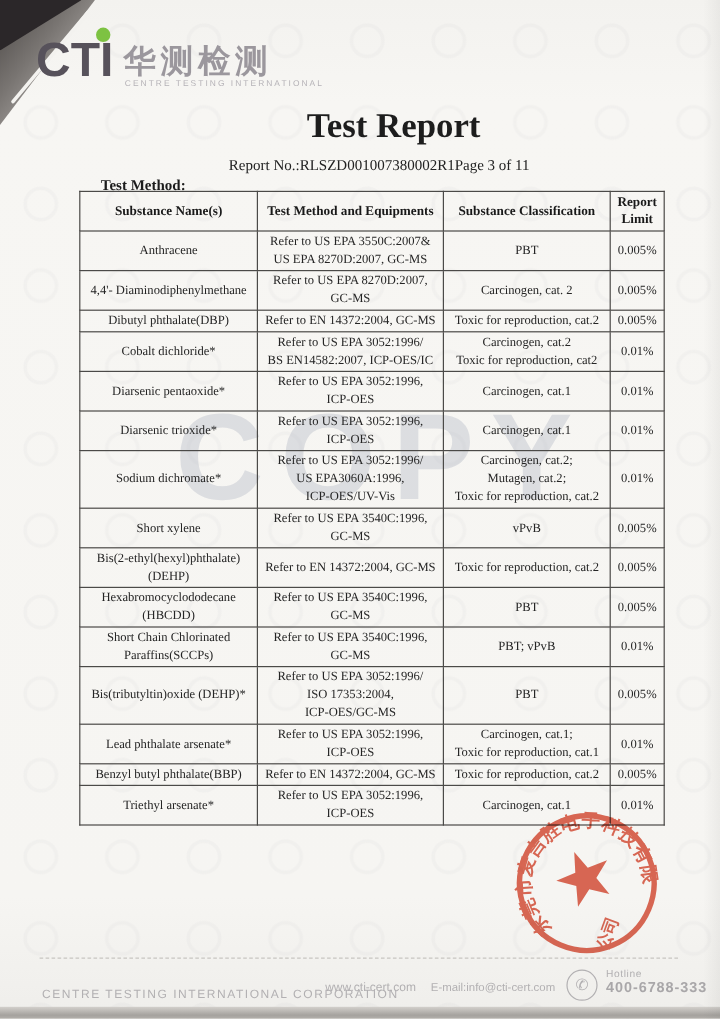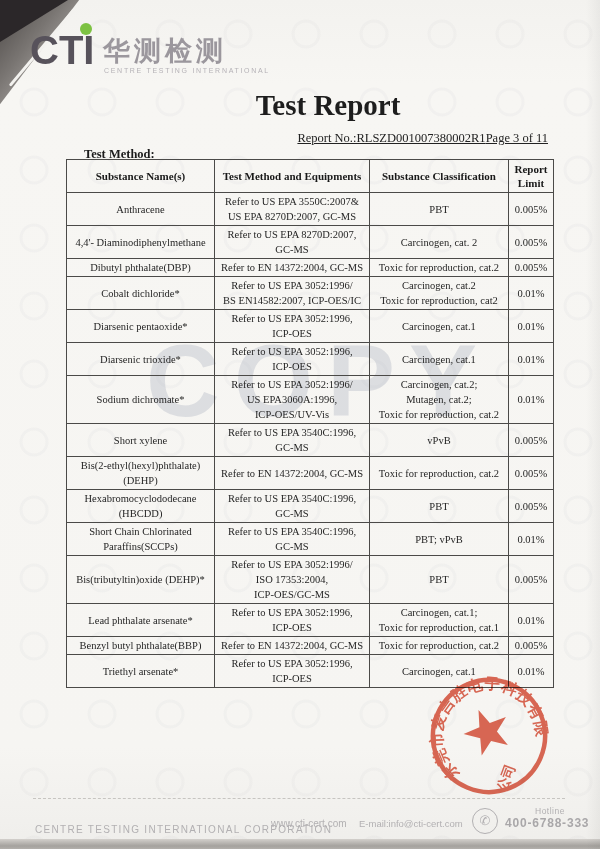--- a/index.html
+++ b/index.html
@@ -31,21 +31,21 @@
     font-weight:900;font-size:40px;letter-spacing:0px;color:#57525b;}
   .logo-dot{position:absolute;left:80px;top:23px;width:12px;height:12px;border-radius:50%;background:#7dc242;}
   .logo-cn{position:absolute;left:103px;top:33px;font-family:"Liberation Sans",sans-serif;
     font-weight:700;font-size:27px;letter-spacing:4px;color:#9b979d;}
   .logo-sub{position:absolute;left:104px;top:67px;font-family:"Liberation Sans",sans-serif;
     font-size:7px;letter-spacing:1.7px;color:#b5b2b7;}
   
   .title{position:absolute;left:58px;top:89px;width:540px;text-align:center;
     font-size:29px;font-weight:bold;color:#1d1d1d;}
   .meta-row{position:absolute;left:84px;top:131px;width:464px;display:flex;
-    justify-content:flex-end;font-size:12.5px;color:#222;text-decoration:underline;}
+    justify-content:center;font-size:12.5px;color:#222;}
   .section-label{position:absolute;left:84px;top:147px;font-size:12.5px;font-weight:bold;color:#1c1c1c;}
   
   .copy-wm{position:absolute;left:146px;top:323px;z-index:1;
     font-family:"Liberation Sans",sans-serif;font-weight:bold;font-size:102px;
     letter-spacing:14px;color:rgba(168,174,188,0.33);}
   
   table.report{position:absolute;left:66px;top:159px;width:487px;z-index:2;
     border-collapse:collapse;table-layout:fixed;background:transparent;}
   table.report col.c1{width:148px;} table.report col.c2{width:155px;}
   table.report col.c3{width:139px;} table.report col.c4{width:45px;}
@@ -57,21 +57,21 @@
   .stamp{position:absolute;left:414px;top:661px;z-index:3;mix-blend-mode:multiply;}
   
   .footer-sep{position:absolute;left:33px;top:798px;width:532px;border-top:1.5px dashed #c7c5c1;}
   .footer{position:absolute;left:0;top:805px;width:600px;height:36px;
     font-family:"Liberation Sans",sans-serif;color:#b2b0b2;}
   .f-company{position:absolute;left:35px;top:19px;font-size:10px;font-weight:normal;letter-spacing:1.3px;}
   .f-web{position:absolute;left:271px;top:13px;font-size:10px;}
   .f-mail{position:absolute;left:359px;top:13px;font-size:9.5px;}
   .f-phone{position:absolute;left:472px;top:3px;width:24px;height:24px;border:1.6px solid #b2b0b2;
     border-radius:50%;text-align:center;line-height:23px;font-size:13px;}
-  .f-hotline{position:absolute;left:505px;top:1px;font-size:8.5px;letter-spacing:0.5px;margin-left:30px;}
+  .f-hotline{position:absolute;left:505px;top:1px;font-size:8.5px;letter-spacing:0.5px;}
   .f-number{position:absolute;left:505px;top:11px;font-size:12px;font-weight:bold;letter-spacing:0.8px;color:#a9a7a9;}
   .bottom-strip{position:absolute;left:0;bottom:0;width:600px;height:10px;
     background:linear-gradient(180deg,#d3d0cc 0%,#a5a29e 70%,#b3b0ac 100%);}
 </style>
 </head>
 <body>
 
 <div class="page">
 
   <div class="corner-light"></div>

